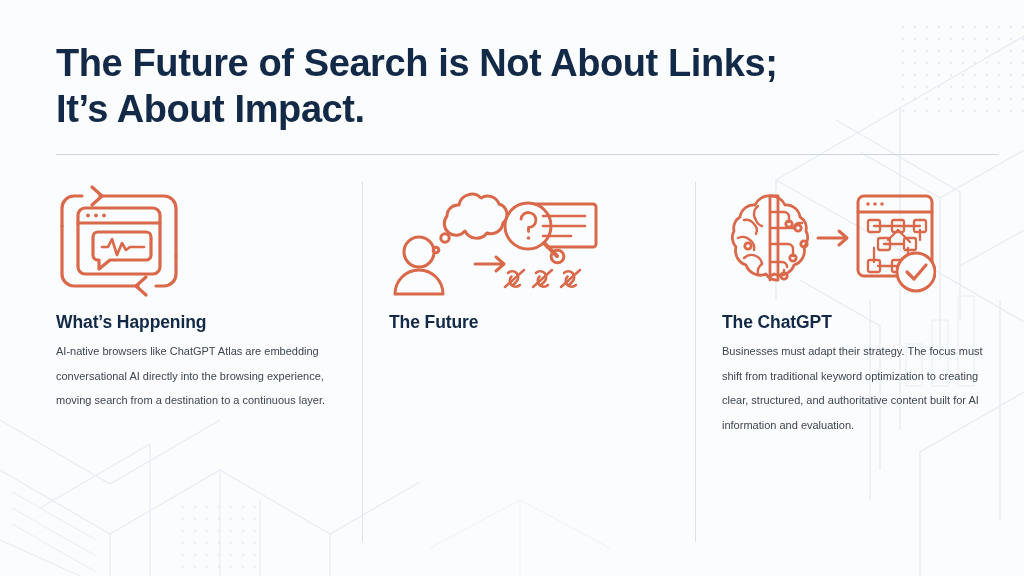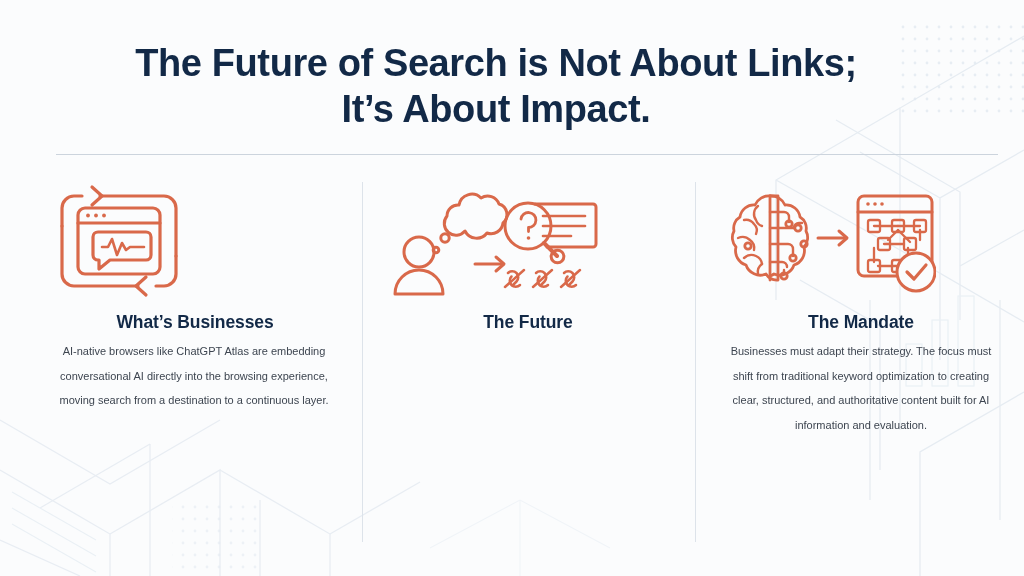--- a/index.html
+++ b/index.html
@@ -8,21 +8,21 @@
     font-family:"Liberation Sans", sans-serif;
     background:#fbfcfd;
     position:relative;
     overflow:hidden;
   }
 
   
   #bg-art { position:absolute; inset:0; width:1024px; height:576px; z-index:0; pointer-events:none; }
 
   
-  .slide { position:relative; z-index:2; width:1024px; height:576px; padding:12px;text-align:center; }
+  .slide { position:relative; z-index:2; width:1024px; height:576px; padding:12px; }
 
   
   .headline {
     position:absolute; left:56px; top:40px; width:880px;
     color:#122947;
     font-size:38px;
     line-height:46px;
     letter-spacing:-0.4px;
   }
   .hl-strong { font-weight:800; }
@@ -148,21 +148,21 @@
           <rect x="22" y="26" width="82" height="66" rx="7"></rect>
           <path d="M22 41 H104"></path>
           <circle cx="32" cy="33.5" r="1.9" fill="#d9694a" stroke="none"></circle>
           <circle cx="40" cy="33.5" r="1.9" fill="#d9694a" stroke="none"></circle>
           <circle cx="48" cy="33.5" r="1.9" fill="#d9694a" stroke="none"></circle>
 
           <path d="M42 50 H90 a5 5 0 0 1 5 5 V73 a5 5 0 0 1 -5 5 H54 L43 87 V78 H42 a5 5 0 0 1 -5 -5 V55 a5 5 0 0 1 5 -5 Z"></path>
           <polyline points="46,65 52,65 56,57 61,73 66,61 70,68 74,65 88,65" stroke-width="2.6"></polyline>
         </svg>
       </div>
-      <div class="col-title">What’s Businesses</div>
+      <div class="col-title">What’s Happening</div>
       <div class="col-body">AI-native browsers like ChatGPT Atlas are embedding conversational AI directly into the browsing experience, moving search from a destination to a continuous layer.</div>
     </div>
 
     <div class="col col2">
       <div class="icon-wrap">
         <svg width="212" height="118" viewBox="0 0 212 118" fill="none" stroke="#d9694a" stroke-width="3" stroke-linecap="round" stroke-linejoin="round">
 
           <circle cx="30" cy="70" r="15"></circle>
           <path d="M6 112 a24 24 0 0 1 48 0 Z"></path>
 
@@ -263,18 +263,18 @@
             <rect x="156" y="56" width="12" height="12" rx="2"></rect>
             <rect x="182" y="56" width="12" height="12" rx="2"></rect>
             <rect x="146" y="78" width="12" height="12" rx="2"></rect>
             <rect x="170" y="78" width="12" height="12" rx="2"></rect>
           </g>
 
           <circle cx="194" cy="90" r="19" fill="#fbfcfd" stroke="#d9694a" stroke-width="3"></circle>
           <polyline points="185,90 192,97 204,83" stroke-width="3.2"></polyline>
         </svg>
       </div>
-      <div class="col-title">The Mandate</div>
+      <div class="col-title">The ChatGPT</div>
       <div class="col-body">Businesses must adapt their strategy. The focus must shift from traditional keyword optimization to creating clear, structured, and authoritative content built for AI information and evaluation.</div>
     </div>
 
   </div>
 </div>
 
 </body></html>

